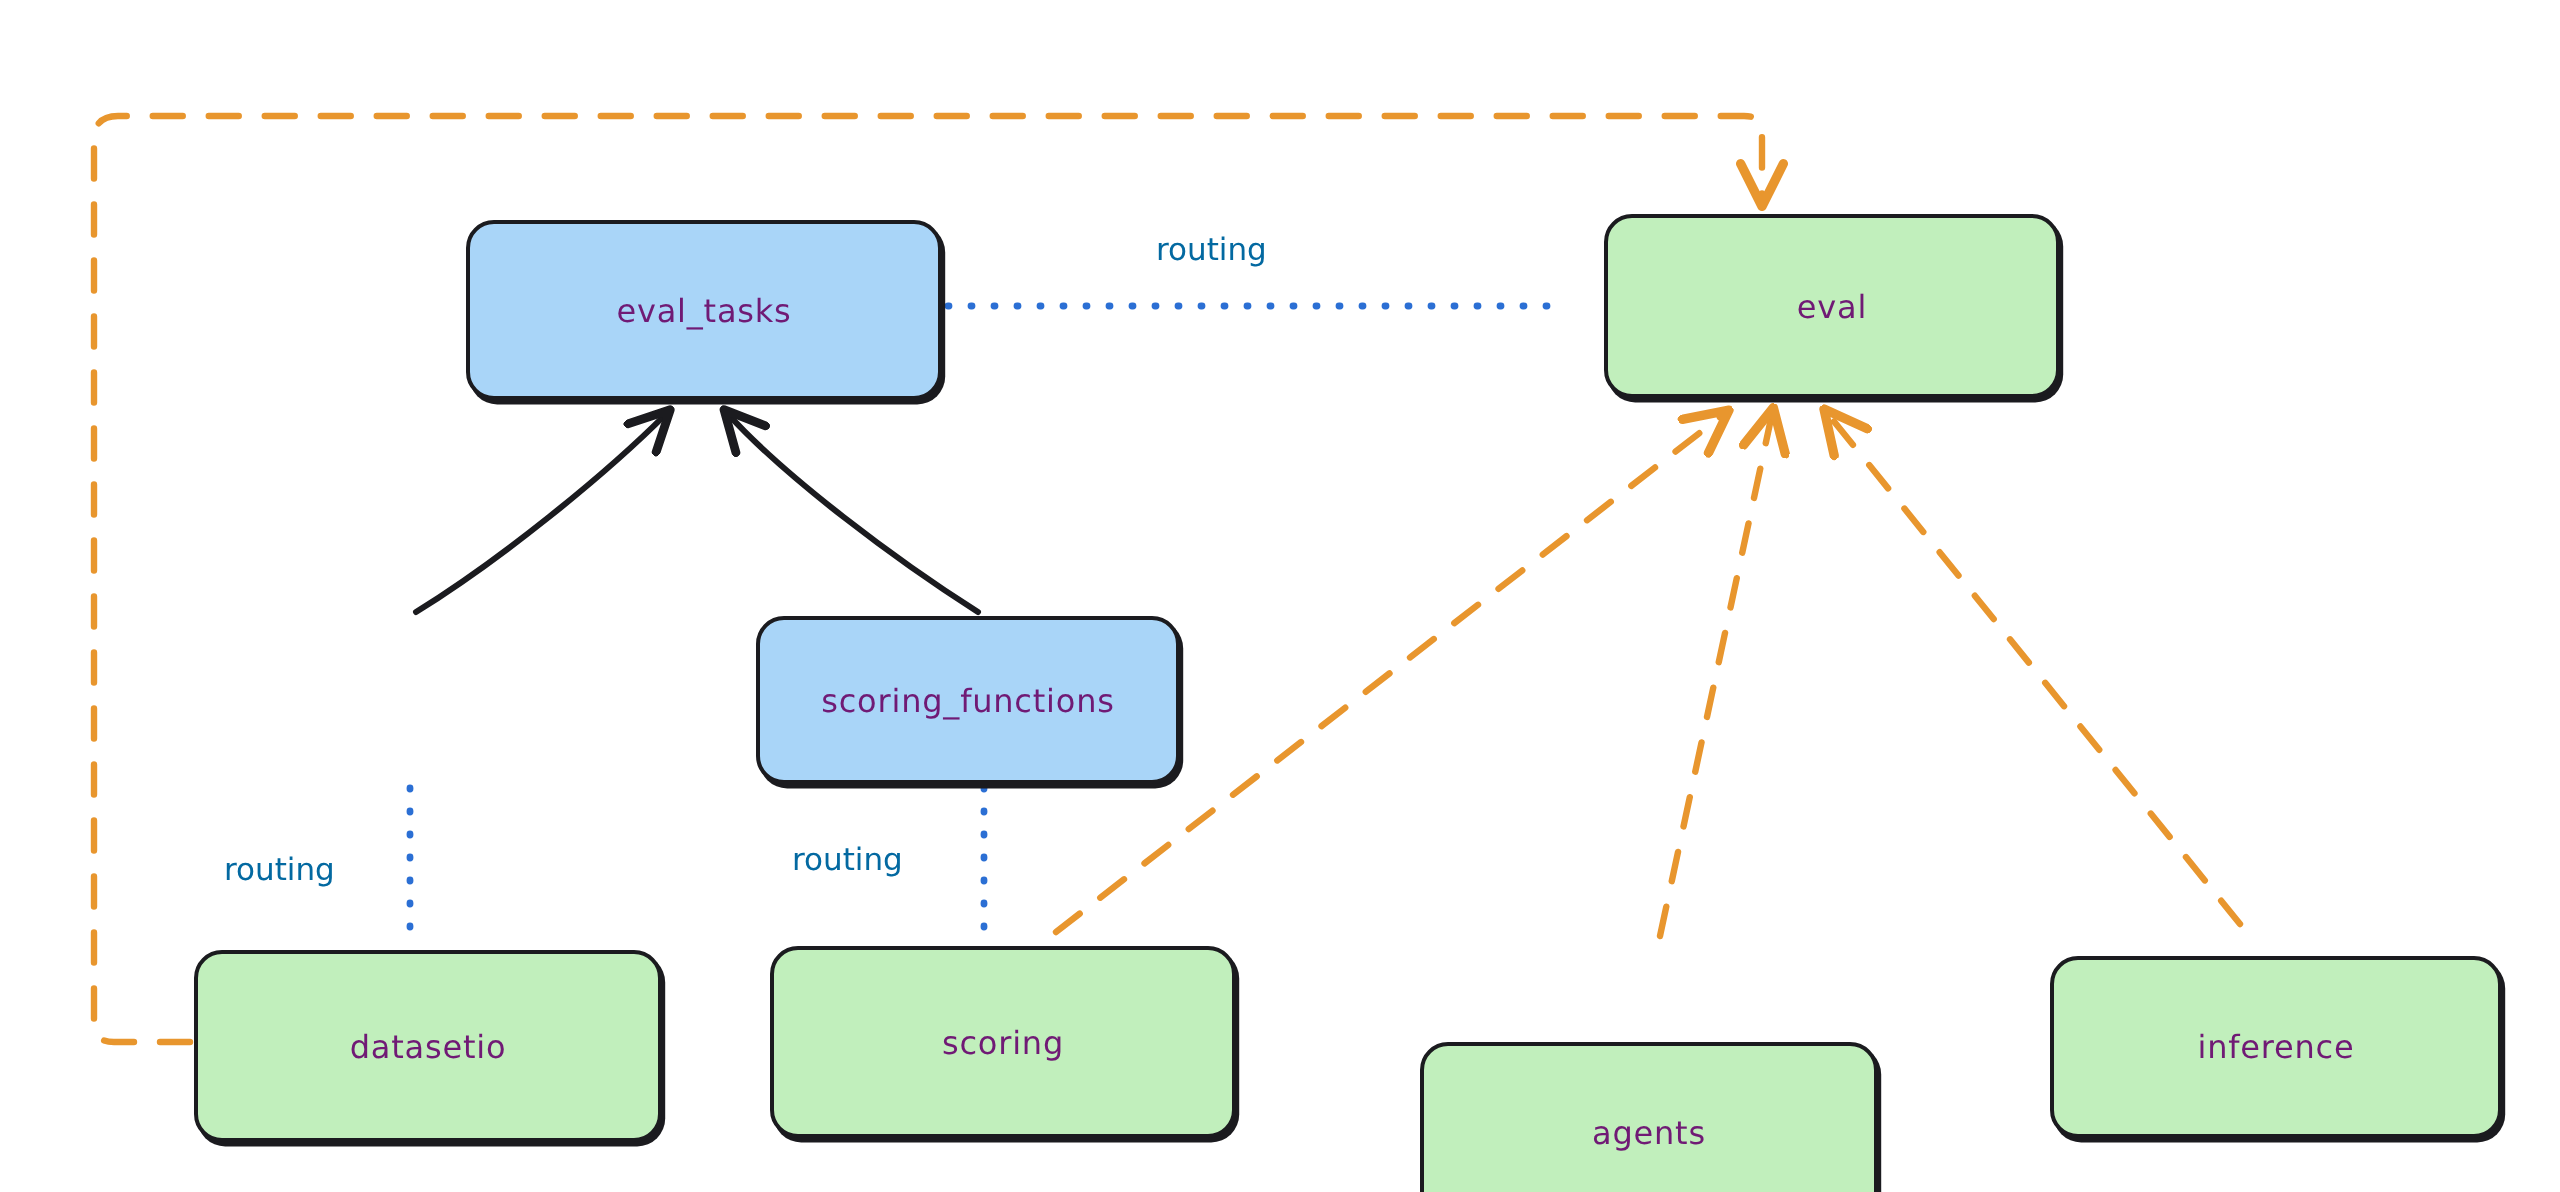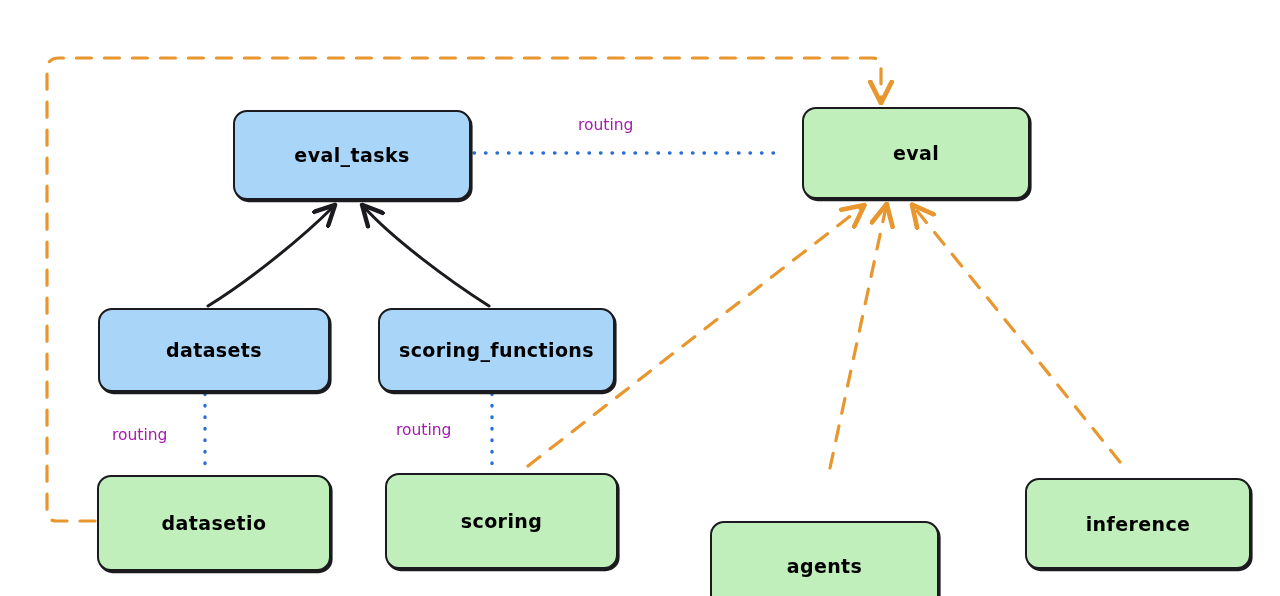--- a/index.html
+++ b/index.html
@@ -33,32 +33,31 @@
     border-radius: 14px;
     display: flex;
     align-items: center;
     justify-content: center;
     box-shadow: 1.6px 2.2px 0 0 #1b1b1f;
   }
   .node.blue  { background: #a9d5f8; }
   .node.green { background: #c1efbc; }
   .node-label {
     font-family: "DejaVu Sans", sans-serif;
-    font-size: 19px;
-    color: #000000;
+    font-size: 16px;
+    color: #701a75;
     letter-spacing: 0.4px;
     white-space: nowrap;
     user-select: none;
-    font-weight: bold;
   }
   .edge-label {
     position: absolute;
     font-family: "DejaVu Sans", sans-serif;
     font-size: 15.5px;
-    color: #a21caf;
+    color: #0369a1;
     white-space: nowrap;
     user-select: none;
   }
 </style>
 </head>
 <body>
 
 <div id="canvas">
 
   <svg id="edges" viewBox="0 0 1280 596" xmlns="http://www.w3.org/2000/svg">
@@ -93,25 +92,22 @@
   </svg>
 
   <div class="node blue" style="left:233px; top:110px; width:238px; height:90px;">
     <span class="node-label">eval_tasks</span>
   </div>
 
   <div class="node green" style="left:786px; top:107px; width:228px; height:92px;margin-left:16px;">
     <span class="node-label">eval</span>
   </div>
 
-  <div class="node blue" style="left:98px; top:308px; width:232px; height:84px;">
-    <span class="node-label">datasets</span>
-  </div>
 
-  <div class="node blue" style="left:378px; top:308px; width:237px; height:84px;">
+  <div class="node blue" style="left:378px; top:308px; width:212px; height:84px;">
     <span class="node-label">scoring_functions</span>
   </div>
 
   <div class="node green" style="left:97px; top:475px; width:234px; height:96px;">
     <span class="node-label">datasetio</span>
   </div>
 
   <div class="node green" style="left:385px; top:473px; width:233px; height:96px;">
     <span class="node-label">scoring</span>
   </div>

